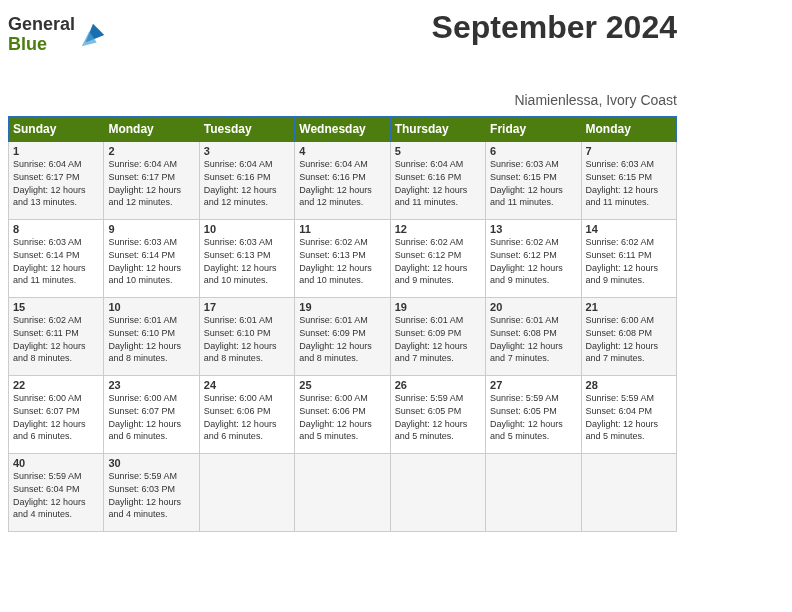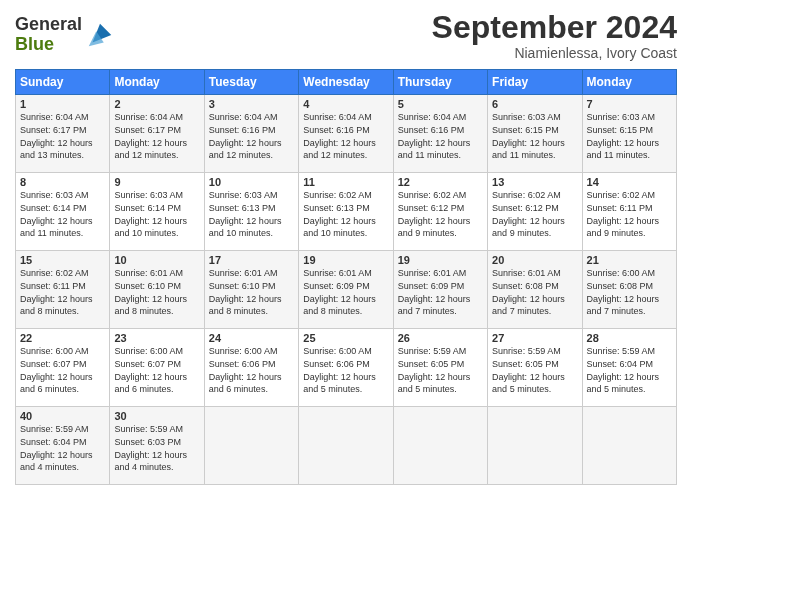--- a/index.html
+++ b/index.html
@@ -5,21 +5,21 @@
     * { box-sizing: border-box; margin: 0; padding: 0; }
     body {
       font-family: Arial, sans-serif;
       background: #fff;
       width: 792px;
       height: 612px;
       overflow: hidden;
     }
     .container {
       width: 692px;
-      padding: 10px 15px 10px 15px;
+      padding: 10px 15px 10px 8px;
     }
     .header {
       display: flex;
       justify-content: space-between;
       align-items: flex-start;
       margin-bottom: 8px;
     }
     .logo {
       display: flex;
       align-items: center;
@@ -50,28 +50,29 @@
     }
     .month-title {
       font-size: 32px;
       font-weight: bold;
       color: #333;
       line-height: 1.1;
     }
     .location {
       font-size: 14px;
       color: #555;
+      margin-top: 47px;
     }
     table {
       width: 100%;
       border-collapse: collapse;
       table-layout: fixed;
     }
     thead tr {
-      background-color: #3b82f6;
+      background-color: #4d7c0f;
     }
     thead th {
       color: #fff;
       font-size: 12px;
       font-weight: bold;
       padding: 5px 4px;
       text-align: left;
       border: 1px solid #2a6ebb;
     }
     tbody td {

